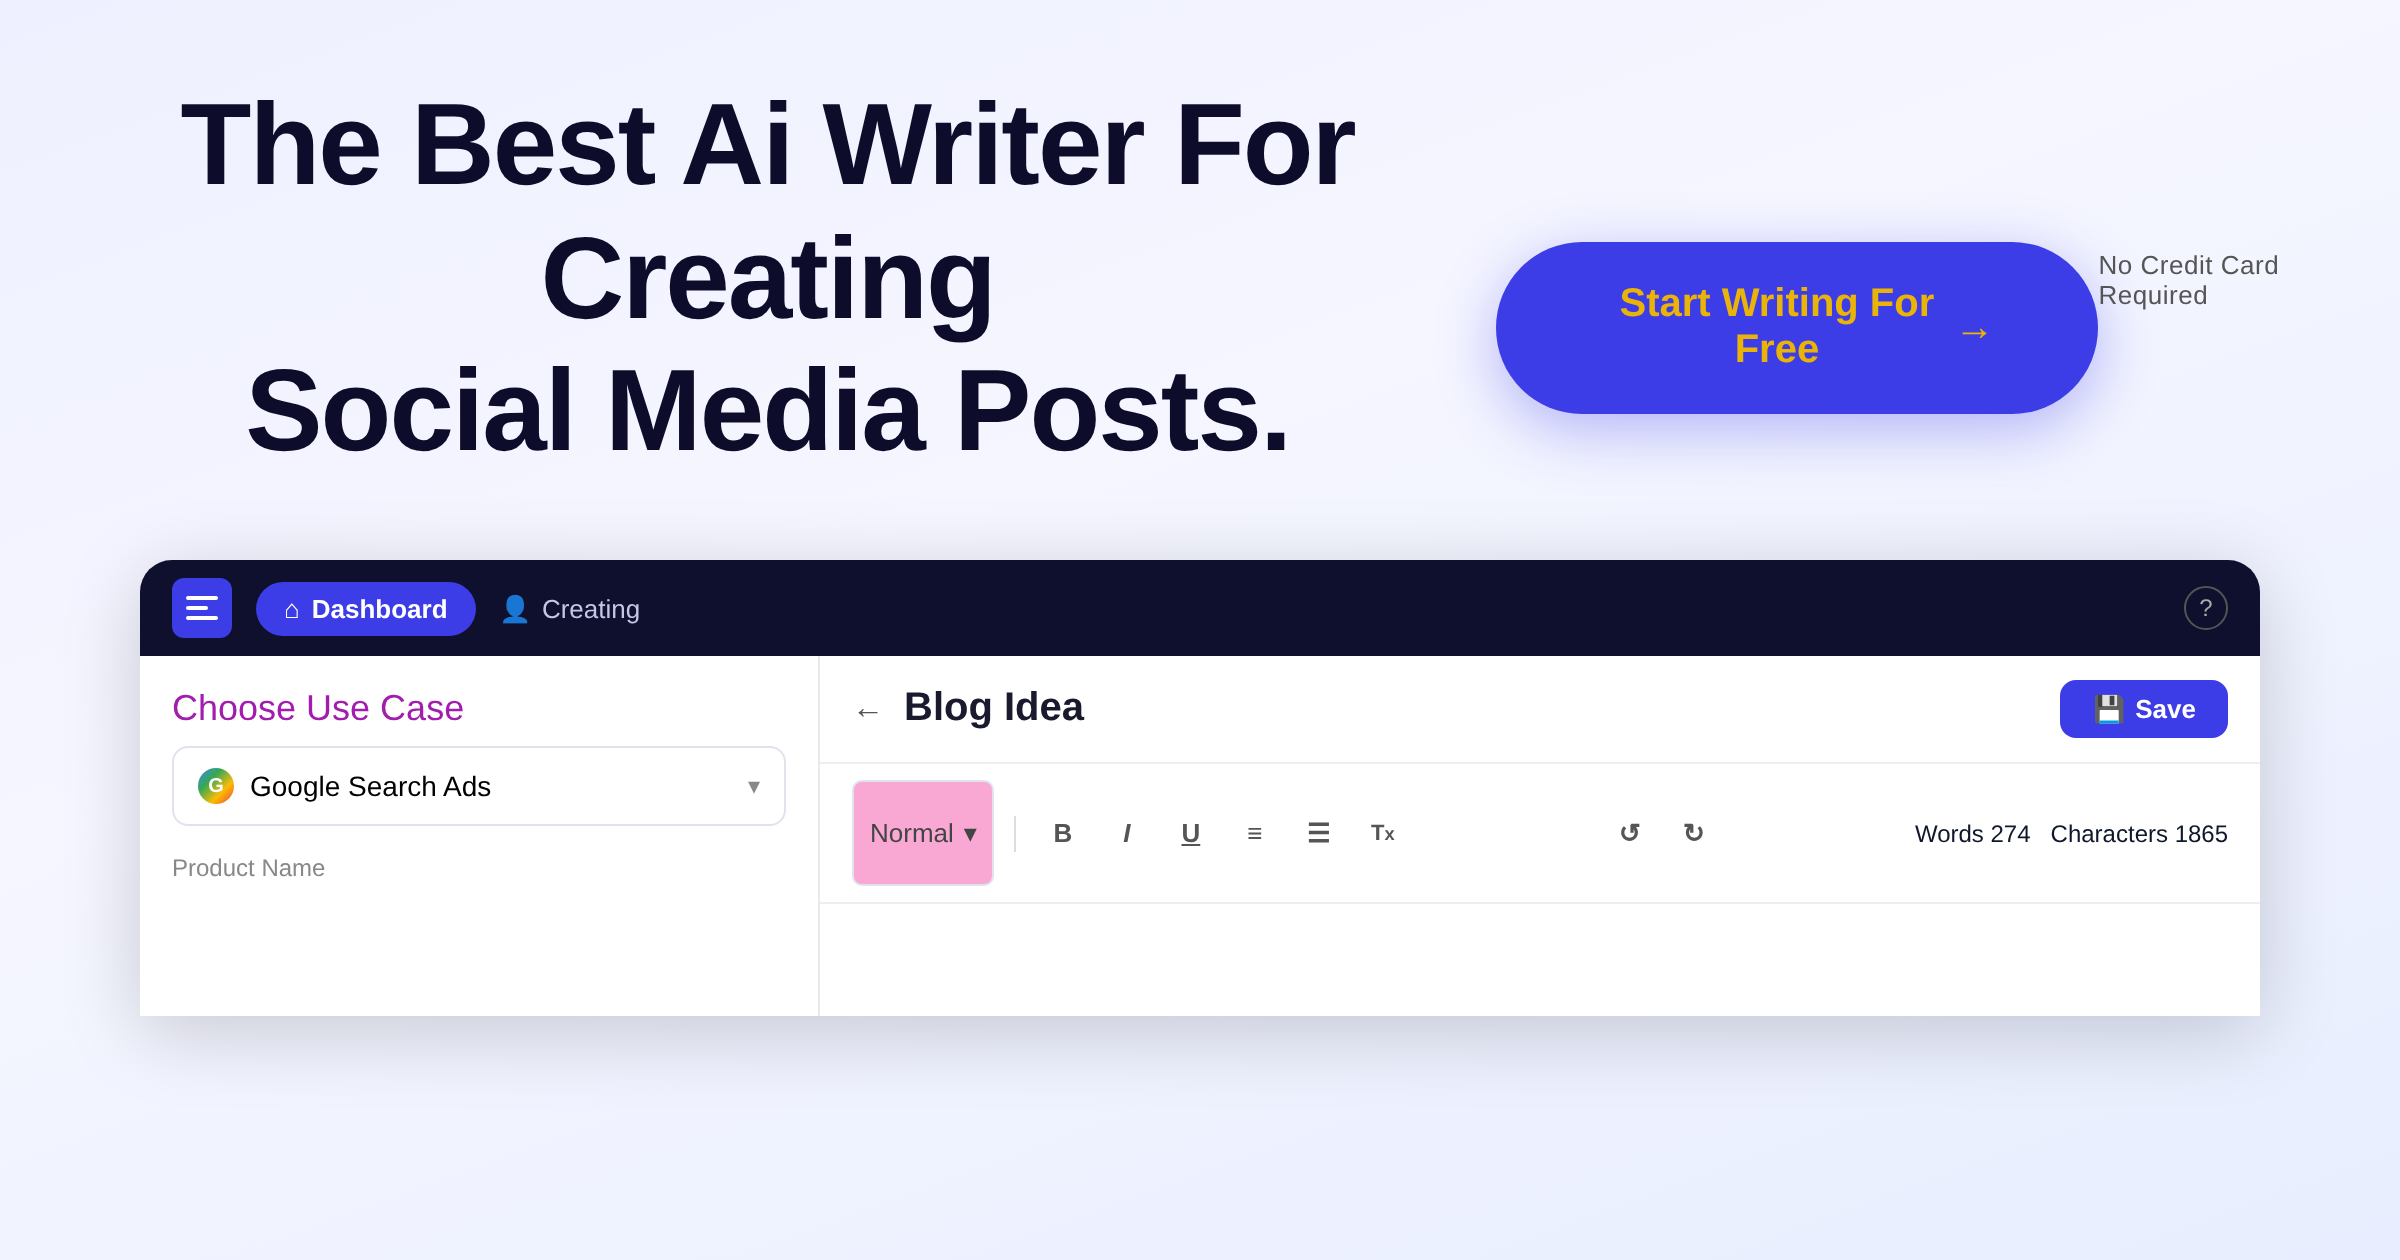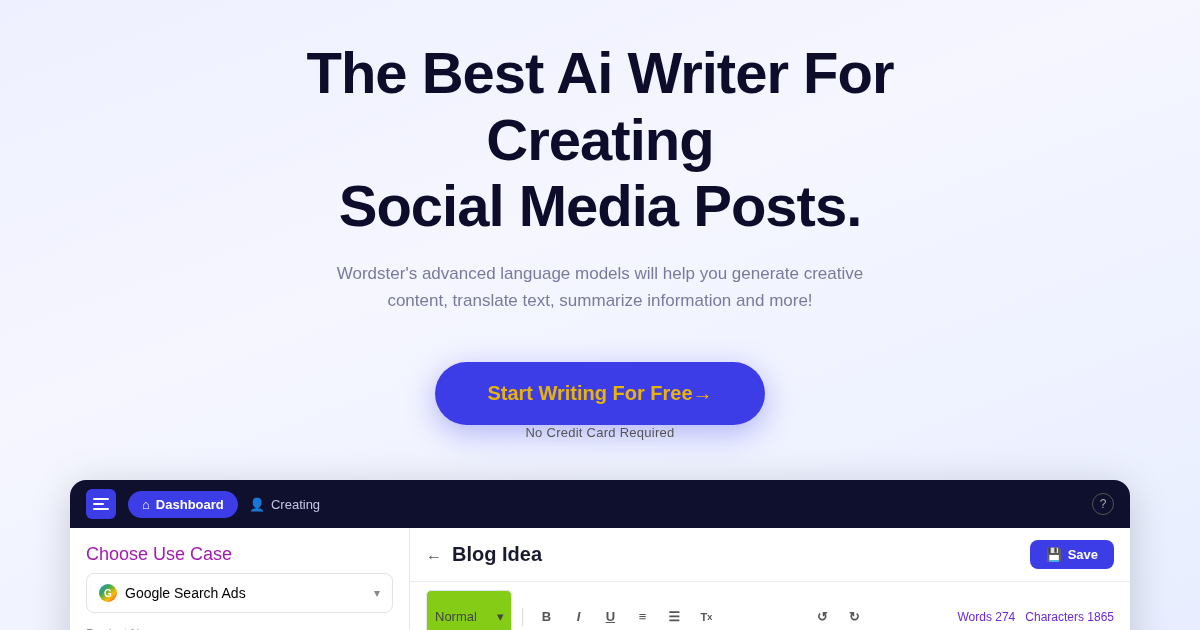--- a/index.html
+++ b/index.html
@@ -7,21 +7,21 @@
       width: 1200px;
       height: 630px;
       overflow: hidden;
       font-family: -apple-system, BlinkMacSystemFont, 'Segoe UI', sans-serif;
       background: linear-gradient(160deg, #eef0ff 0%, #f5f6ff 40%, #e8eeff 100%);
     }
 
     
     .hero {
       display: flex;
-      flex-direction: column;
+      flex-direction: row;
       align-items: center;
       padding: 40px 20px 20px;
     }
 
     .hero-title {
       font-size: 58px;
       font-weight: 900;
       color: #0d0d2b;
       text-align: center;
       line-height: 1.15;
@@ -255,30 +255,30 @@
 
     .editor-toolbar {
       display: flex;
       align-items: center;
       padding: 8px 16px;
       border-bottom: 1px solid #eee;
       gap: 6px;
     }
 
     .toolbar-select {
-      background: #84cc16;
+      background: #f9a8d4;
       border: 1px solid #e0e2ec;
       border-radius: 5px;
       padding: 18px 8px;
       font-size: 13px;
       color: #444;
       cursor: pointer;
       display: flex;
       align-items: center;
-      gap: 20px;
+      gap: 5px;
     }
 
     .toolbar-btn {
       width: 26px;
       height: 26px;
       display: flex;
       align-items: center;
       justify-content: center;
       border-radius: 4px;
       font-size: 13px;
@@ -286,37 +286,36 @@
       cursor: pointer;
       font-weight: 600;
     }
 
     .toolbar-divider { width: 1px; height: 18px; background: #ddd; margin: 0 4px; }
 
     .toolbar-spacer { flex: 1; }
 
     .word-count {
       font-size: 12px;
-      color: #6d28d9;
+      color: #0f172a;
     }
 
     .editor-content {
       padding: 16px 20px;
       flex: 1;
     }
   </style>
 </head>
 <body>
 
 <div class="hero">
   <h1 class="hero-title">
     <span>The Best Ai Writer For Creating</span><br>
     <span>Social Media Posts.</span>
   </h1>
-  <p class="hero-subtitle">Wordster's advanced language models will help you generate creative content, translate text, summarize information and more!</p>
   <button class="cta-btn">
     <span>Start Writing For Free</span>
     <span>→</span>
   </button>
   <p class="no-cc">No Credit Card Required</p>
 </div>
 
 <div class="app-preview">
 
   <div class="app-nav">

